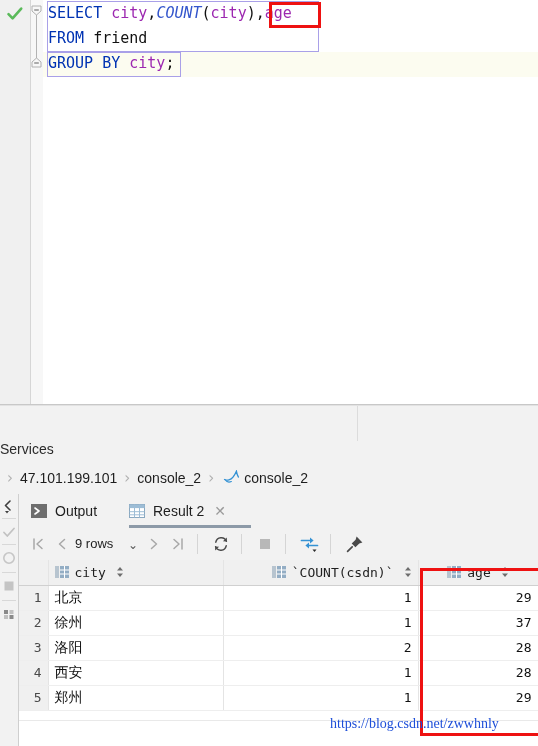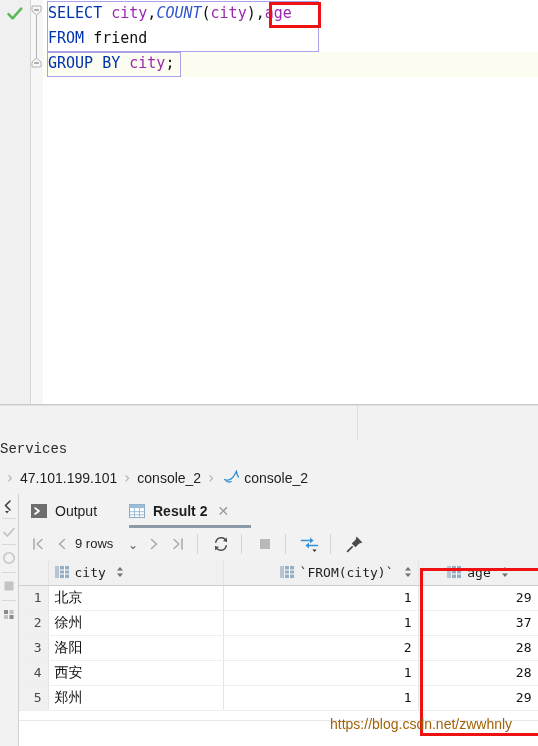--- a/index.html
+++ b/index.html
@@ -133,21 +133,20 @@
     width: 538px; height: 2px;
     background: #e2e2e2;
     border-top: 1px solid #c8c8c8;
   }
   #services-strip {
     position: absolute;
     left: 0; top: 406px;
     width: 538px; height: 55px;
     background: #f2f2f2;
     border-bottom: 1px solid #c9c9c9;
-    font-family: Liberation Mono, monospace;
   }
   #services-strip-inner-div {
     position: absolute;
     left: 357px; top: 0;
     width: 1px; height: 35px;
     background: #dcdcdc;
   }
   #services-label {
     position: absolute;
     left: 0; top: 35px;
@@ -218,21 +217,21 @@
     position: absolute;
     top: 0;
     height: 34px;
     display: flex;
     align-items: center;
     font-size: 14px;
     color: #1e1e1e;
     white-space: nowrap;
   }
   #tab-output { left: 12px; }
-  #tab-result { left: 110px; font-weight: bold; }
+  #tab-result { left: 110px; }
   #tab-result-underline {
     position: absolute;
     left: 110px;
     top: 31px;
     width: 122px;
     height: 3px;
     background: #8d9aa8;
   }
   .tab-icon {
     width: 16px; height: 14px;
@@ -370,22 +369,22 @@
     box-sizing: border-box;
     z-index: 6;
     pointer-events: none;
   }
 
   
   #watermark {
     position: absolute;
     left: 330px; top: 716px;
     font-size: 14px;
-    color: #a16207;
-    font-family: Liberation Sans, sans-serif;
+    color: #1d4ed8;
+    font-family: Liberation Serif, serif;
     white-space: nowrap;
     z-index: 7;
     pointer-events: none;
   }
 </style>
 </head>
 <body>
 
 <div id="editor-pane">
 
@@ -603,21 +602,21 @@
         </th>
         <th class="col-count th-count">
           <div class="th-inner">
             <span class="th-icon">
               <svg width="14" height="12" viewBox="0 0 14 12">
                 <rect x="0" y="0" width="4" height="12" fill="#b7c4cf"></rect>
                 <rect x="5" y="0" width="9" height="12" fill="#93adc4"></rect>
                 <path d="M5 4 H14 M5 8 H14 M9.5 0 V12" stroke="#ffffff" stroke-width="1"></path>
               </svg>
             </span>
-            <span>`FROM(city)`</span>
+            <span>`COUNT(csdn)`</span>
             <span class="th-sort">
               <svg width="8" height="12" viewBox="0 0 8 12">
                 <path d="M4 1 L7 4.6 L1 4.6 Z" fill="#6d6d6d"></path>
                 <path d="M4 11 L7 7.4 L1 7.4 Z" fill="#6d6d6d"></path>
               </svg>
             </span>
           </div>
         </th>
         <th class="col-age th-age">
           <div class="th-inner">

